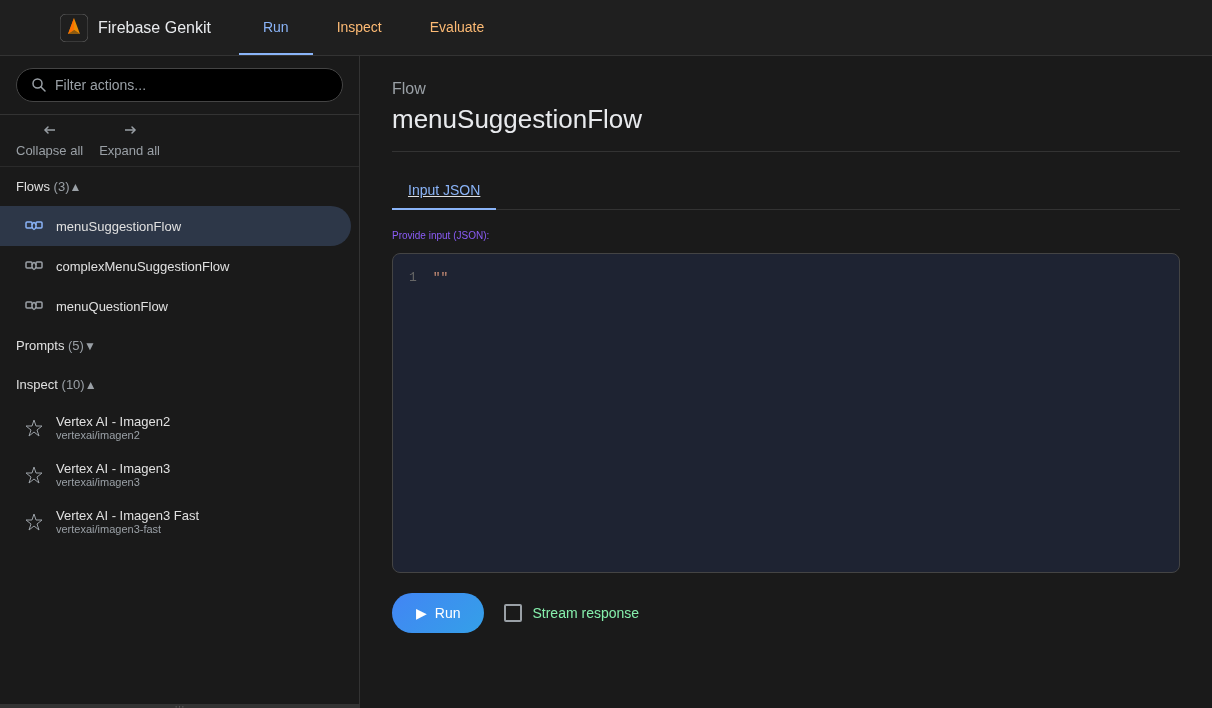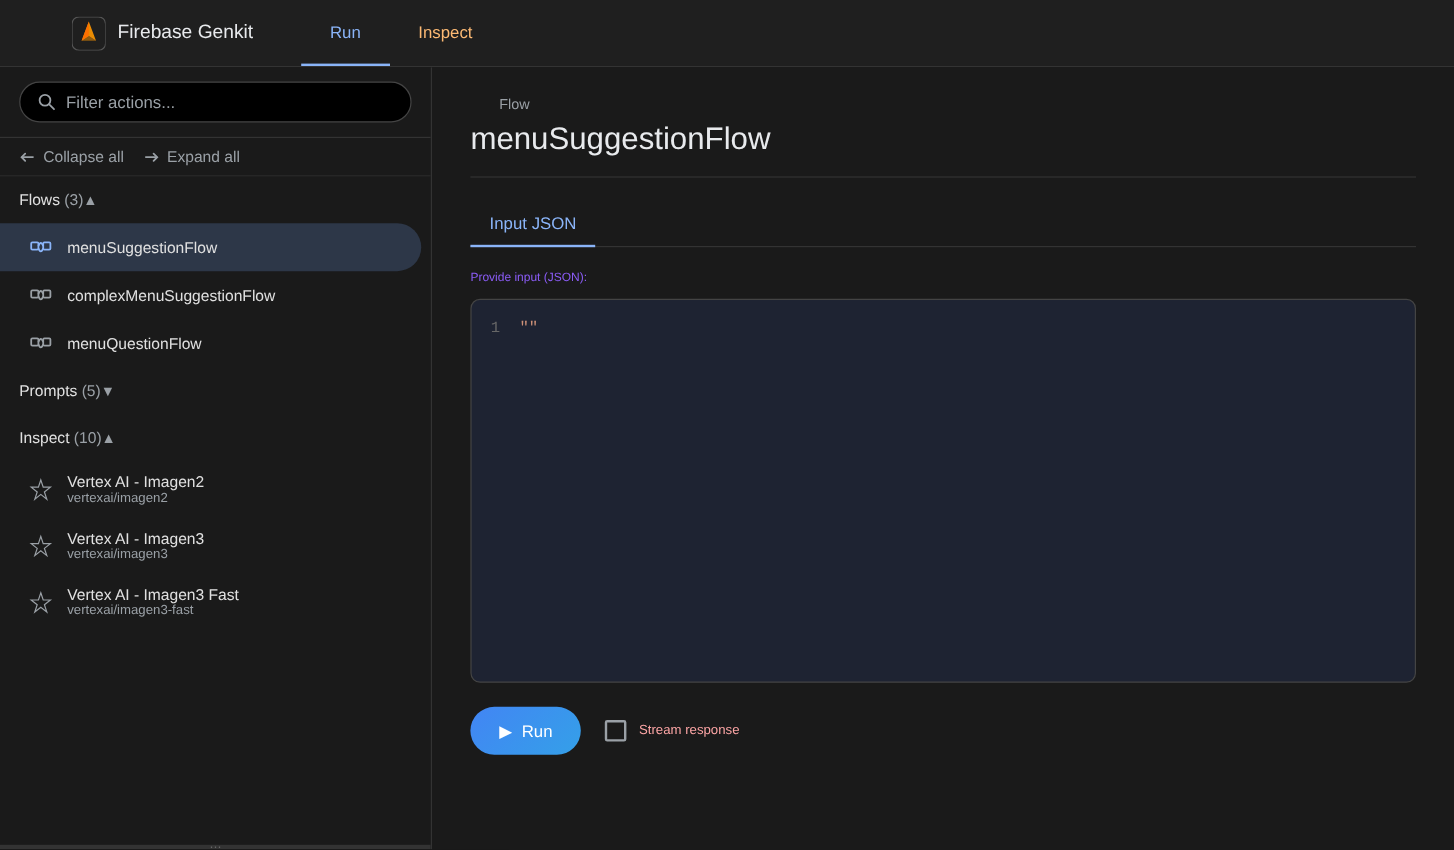--- a/index.html
+++ b/index.html
@@ -22,21 +22,21 @@
       height: 56px;
       display: flex;
       align-items: center;
       padding: 0 16px;
       flex-shrink: 0;
     }
     .brand {
       display: flex;
       align-items: center;
       gap: 10px;
-      margin-right: 40px;
+      margin-right: 28px;
       padding-left: 44px;
     }
     .brand-icon {
       width: 28px;
       height: 28px;
     }
     .brand-label {
       font-size: 16px;
       font-weight: 500;
       color: #e8eaed;
@@ -116,20 +116,21 @@
     .collapse-btn {
       display: flex;
       align-items: center;
       gap: 6px;
       color: #9aa0a6;
       font-size: 13px;
       cursor: pointer;
       background: none;
       border: none;
       padding: 0;
+      flex-direction: column;
     }
 
     .sidebar-scroll {
       overflow-y: auto;
       flex: 1;
     }
 
     .section-header {
       display: flex;
       align-items: center;
@@ -190,41 +191,41 @@
     .main-panel {
       flex: 1;
       background: #1a1a1a;
       display: flex;
       flex-direction: column;
       padding: 24px 32px;
       overflow: hidden;
     }
 
     .flow-breadcrumb {
-      font-size: 12px;
+      font-size: 16px;
       color: #9aa0a6;
       margin-bottom: 6px;
-      margin-left: 24px;
     }
     .flow-title {
       font-size: 26px;
       font-weight: 400;
       color: #e8eaed;
       margin-bottom: 16px;
     }
     .divider {
       border: none;
       border-top: 1px solid #333;
       margin-bottom: 20px;
     }
 
     .tabs-row {
       display: flex;
       border-bottom: 1px solid #333;
       margin-bottom: 20px;
+      text-decoration: underline;
     }
     .panel-tab {
       padding: 10px 16px;
       font-size: 14px;
       color: #9aa0a6;
       cursor: pointer;
       border-bottom: 2px solid transparent;
       margin-bottom: -1px;
     }
     .panel-tab.active {
@@ -287,22 +288,22 @@
       cursor: pointer;
     }
     .run-btn .play-icon {
       font-size: 14px;
     }
 
     .stream-toggle {
       display: flex;
       align-items: center;
       gap: 10px;
-      color: #fca5a5;
-      font-size: 11px;
+      color: #86efac;
+      font-size: 14px;
       cursor: pointer;
     }
     .checkbox {
       width: 18px;
       height: 18px;
       border: 2px solid #9aa0a6;
       border-radius: 2px;
       background: transparent;
       display: flex;
       align-items: center;
@@ -345,20 +346,21 @@
       <rect width="28" height="28" rx="6" fill="#1f1f1f" stroke="#555" stroke-width="1"></rect>
       <polygon points="14,4 20,20 14,16 8,20" fill="#ff9800" opacity="0.9"></polygon>
       <polygon points="14,4 8,20 14,16" fill="#ff6d00" opacity="0.9"></polygon>
       <polygon points="8,20 14,16 20,20" fill="#ff9800" opacity="0.5"></polygon>
     </svg>
     <span class="brand-label">Firebase Genkit</span>
   </div>
   <div class="nav-tabs">
     <div class="nav-tab active">Run</div>
     <div class="nav-tab">Inspect</div>
+    <div class="nav-tab">Evaluate</div>
   </div>
 </nav>
 
 <div class="main-content">
 
   <aside class="sidebar">
     <div class="search-container">
       <div class="search-box">
         <svg width="16" height="16" viewBox="0 0 16 16" fill="none">
           <circle cx="6.5" cy="6.5" r="4.5" stroke="#9aa0a6" stroke-width="1.5"></circle>

